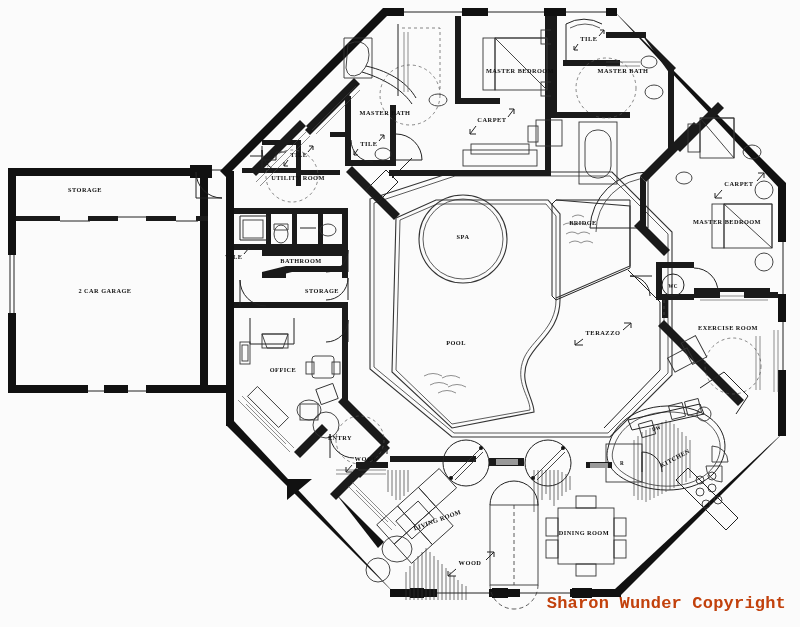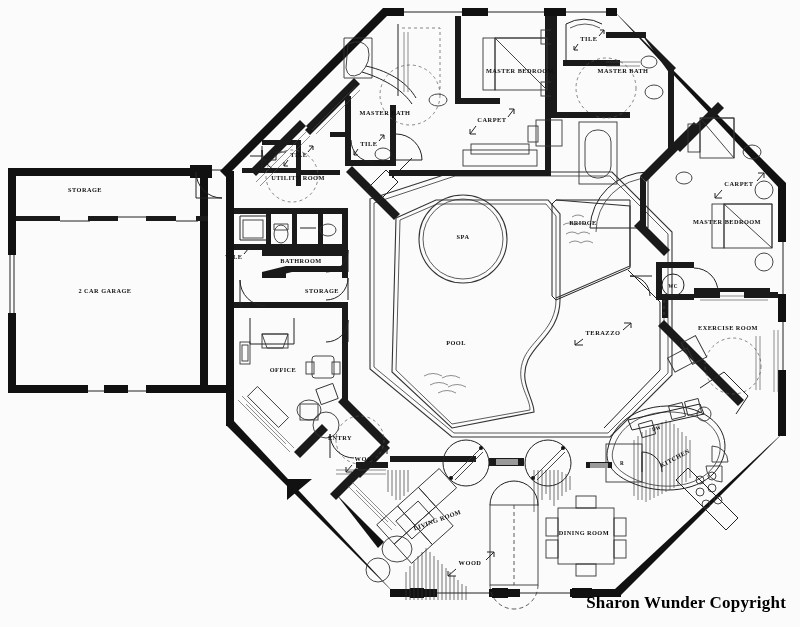--- a/index.html
+++ b/index.html
@@ -44,24 +44,24 @@
     font-family:"Liberation Serif", serif;
     font-size:5.2px;
     letter-spacing:0.3px;
     fill:#111;
     font-weight:700;
   }
   .credit{
     position:absolute;
     right:14px;
     bottom:14px;
-    font-family:Liberation Serif, serif;
+    font-family:Liberation Mono, monospace;
     font-weight:700;
     font-size:17px;
-    color:#000000;
+    color:#c2410c;
     letter-spacing:0.2px;
     white-space:nowrap;
   }
 </style>
 </head>
 <body>
 
 <div id="plan-root">
 <svg id="floorplan" viewBox="0 0 800 627" xmlns="http://www.w3.org/2000/svg">
 

